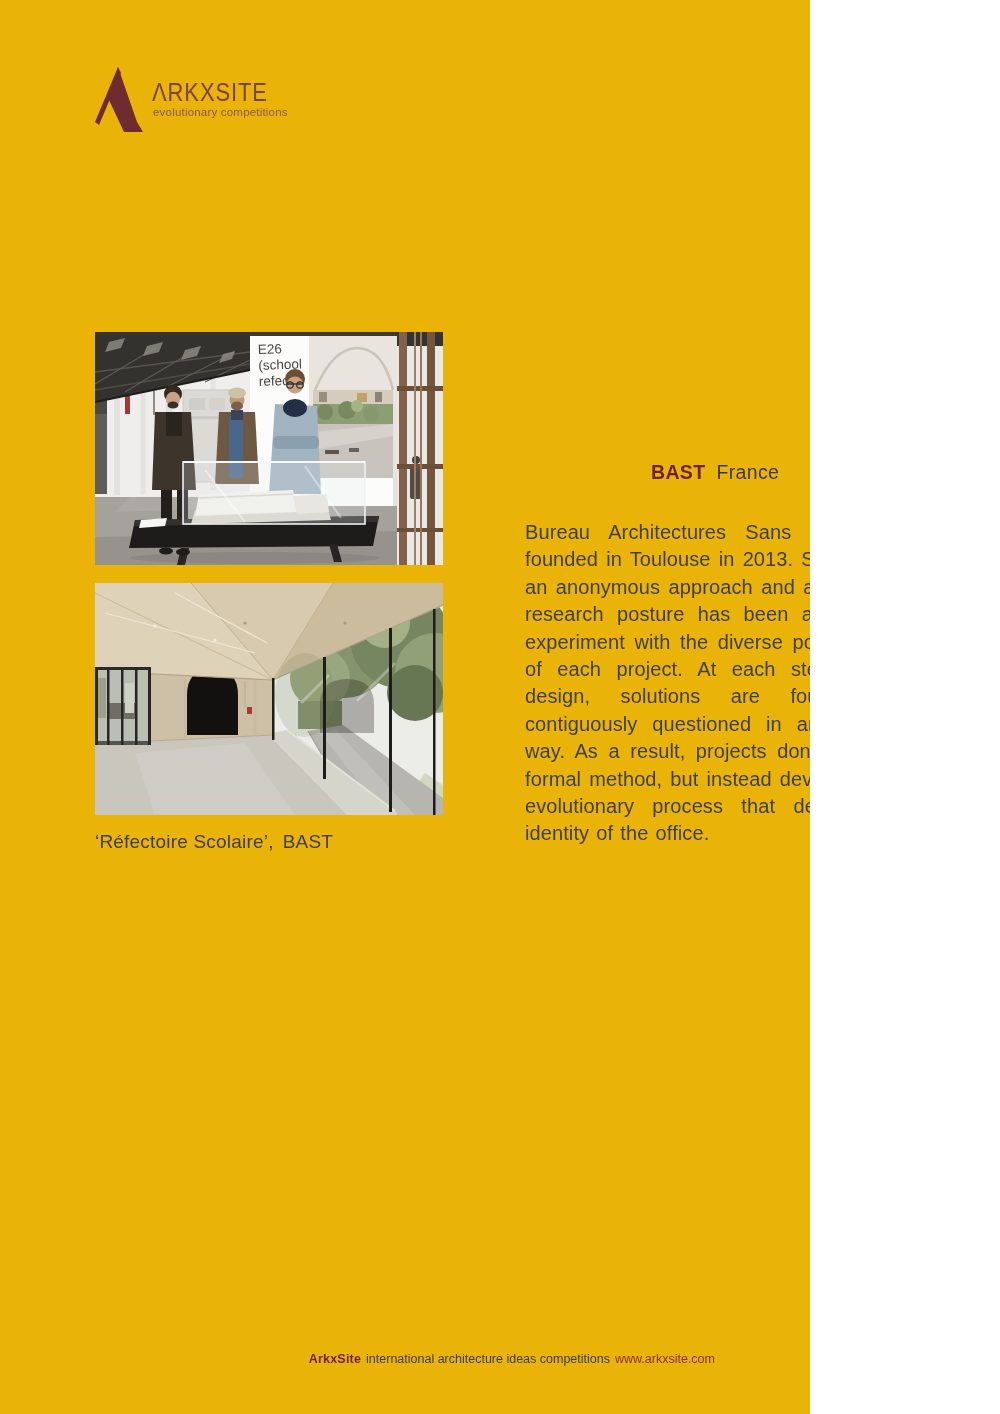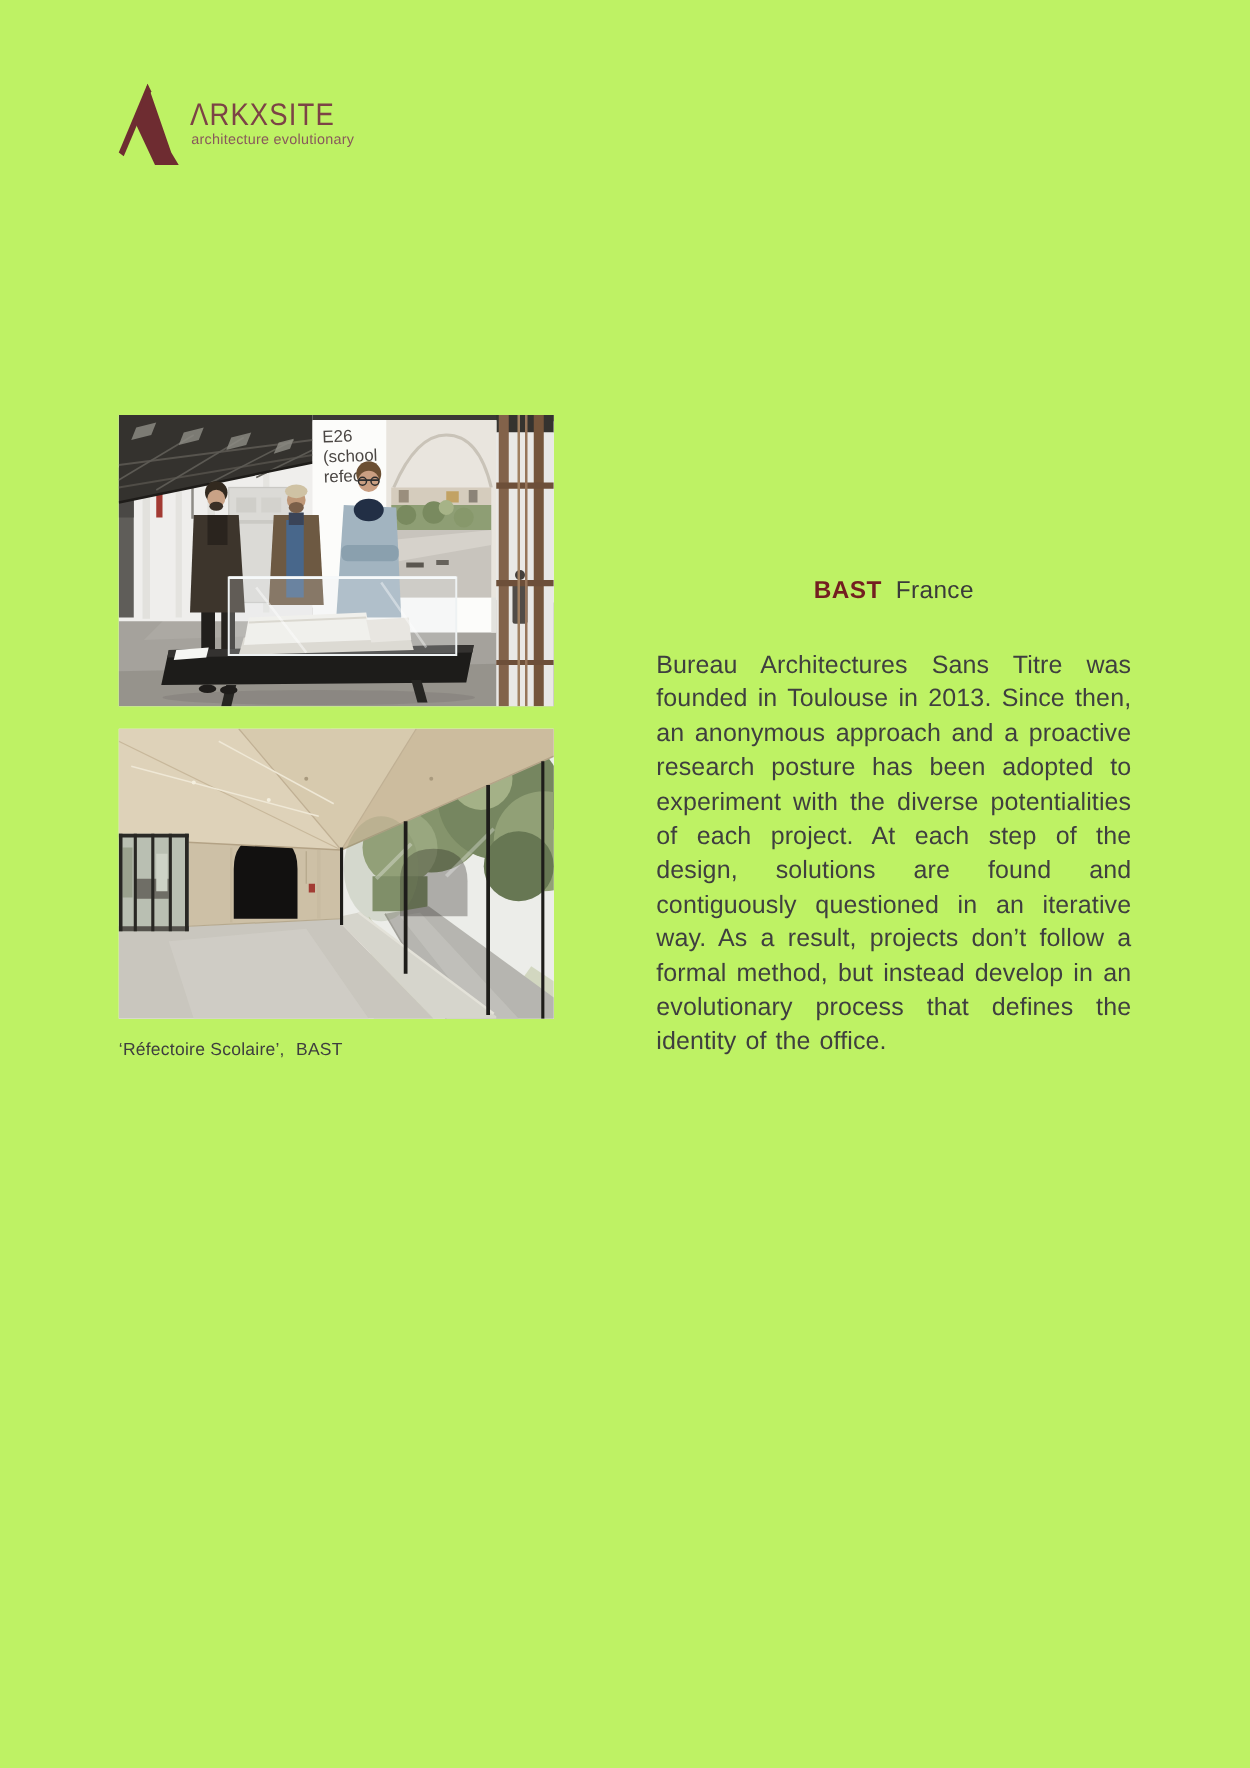--- a/index.html
+++ b/index.html
@@ -1,33 +1,33 @@
 <!DOCTYPE html>
 <html><head>
 <meta charset="utf-8">
 <style>
   html,body{margin:0;padding:0;background:#ffffff;}
-  .page{position:relative;width:1000px;height:1414px;background:#bef264;overflow:hidden;
+  .page{position:relative;width:810px;height:1414px;background:#eab308;overflow:hidden;
         font-family:"Liberation Sans",sans-serif;}
 
   
   .logo-mark{position:absolute;left:93px;top:64px;}
   .wordmark{position:absolute;left:152px;top:78px;font-size:25px;font-weight:300;
             color:#7C4346;letter-spacing:1px;transform:scaleX(.88);transform-origin:left top;
             white-space:nowrap;}
   .logo-tagline{position:absolute;left:153px;top:106px;font-size:11.5px;color:#88595B;
             letter-spacing:.2px;white-space:nowrap;}
 
   
   .photo{position:absolute;left:95px;width:348px;background:#eee;}
   .photo1{top:332px;height:233px;}
   .photo2{top:583px;height:232px;}
   .photo svg{display:block;}
 
-  .caption{position:absolute;left:95px;top:831px;font-size:14px;color:#3E3E3E;
+  .caption{position:absolute;left:95px;top:831px;font-size:19px;color:#3E3E3E;
            letter-spacing:.2px;white-space:nowrap;}
   .caption .credit{margin-left:9px;}
 
   
   .col{position:absolute;left:525px;width:380px;text-align:center;}
   .col-heading{top:333px;font-size:20px;line-height:25px;white-space:nowrap;}
   .heading-bold{font-weight:bold;color:#2B2B2B;letter-spacing:.3px;margin-right:13px;}
   .heading-reg{color:#333333;letter-spacing:1px;}
   .subtitle{top:384px;font-size:16px;color:#3C3C3C;letter-spacing:.3px;}
   .name-line{top:461px;font-size:19.5px;white-space:nowrap;}
@@ -46,21 +46,21 @@
 </head>
 <body>
 
 <div class="page">
 
   <svg class="logo-mark" width="52" height="72" viewBox="0 0 52 72">
     <polygon points="25,3 28,9 6,61 2,58" fill="#6E2C31"></polygon>
     <polygon points="25,3 44,58 50,68 31,68 16,36" fill="#6E2C31"></polygon>
   </svg>
   <div class="wordmark">ΛRKXSITE</div>
-  <div class="logo-tagline">architecture evolutionary</div>
+  <div class="logo-tagline">evolutionary competitions</div>
 
   <figure class="photo photo1" style="margin:0">
     <svg width="348" height="233" viewBox="0 0 348 233">
 
       <rect x="0" y="0" width="348" height="233" fill="#f1f0ed"></rect>
 
       <g>
         <polygon points="0,163 110,156 302,148 348,150 348,233 0,233" fill="#a5a29c"></polygon>
         <polygon points="0,205 348,198 348,233 0,233" fill="#93908a" opacity=".85"></polygon>
         <polygon points="40,160 180,154 170,175 20,180" fill="#b3b0a9" opacity=".5"></polygon>
@@ -280,14 +280,17 @@
   </div>
 
 
 
   <h2 class="col name-line" style="margin:0;font-weight:normal">
     <span class="name-bast">BAST</span><span class="name-country">France</span>
   </h2>
 
   <p class="col bio" style="margin:0">Bureau Architectures Sans Titre was founded in Toulouse in 2013.  Since then, an anonymous approach and a proactive research posture has been adopted to experiment with the diverse potentialities of each project.  At each step of the design, solutions are found and contiguously questioned in an iterative way.  As a result, projects don’t follow a formal method, but instead develop in an evolutionary process that defines the identity of the office.</p>
 
+  <div class="footer">
+    <span class="brand">ArkxSite</span><span class="mid">international architecture ideas competitions</span><a class="url" href="#">www.arkxsite.com</a>
+  </div>
 
 </div>
 
 </body></html>

